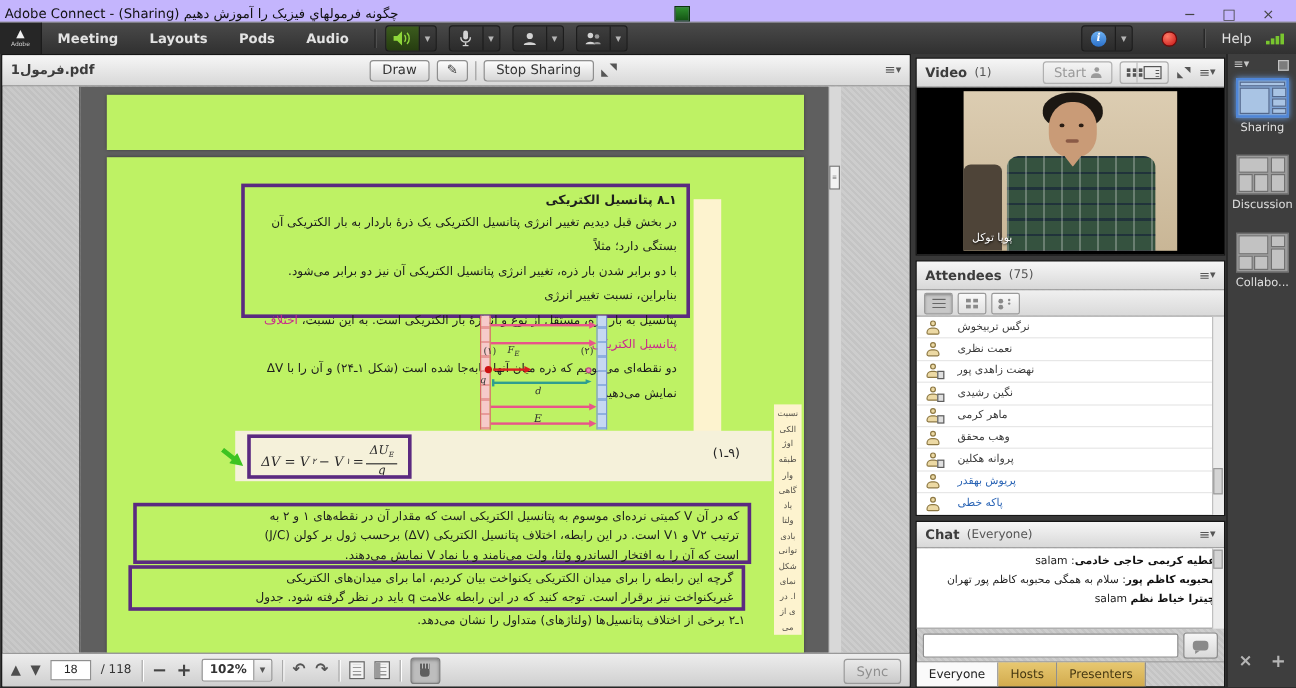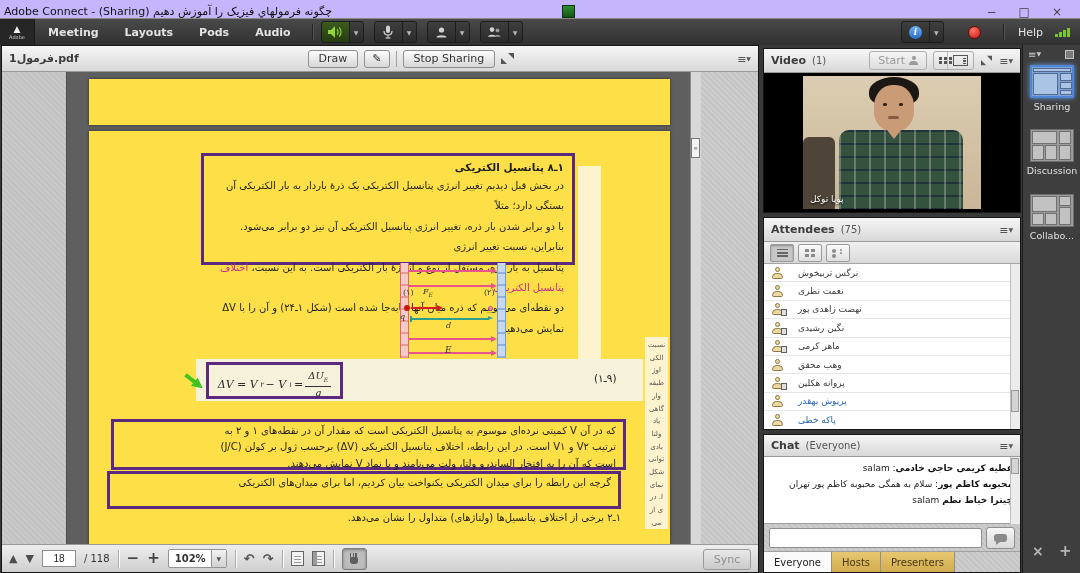--- a/index.html
+++ b/index.html
@@ -50,21 +50,21 @@
   .fs-ic{width:13px;height:11px;position:relative;}
   .fs-ic::before{content:"";position:absolute;top:0;right:0;border-style:solid;border-width:0 6px 6px 0;border-color:transparent #555 transparent transparent;}
   .fs-ic::after{content:"";position:absolute;bottom:0;left:0;border-style:solid;border-width:6px 0 0 6px;border-color:transparent transparent transparent #555;}
 
   
   .share-pod{left:1px;top:45px;width:758px;height:528px;}
   .share-pod .pod-head{height:26px;}
   .share-body{position:absolute;top:26px;bottom:28px;left:0;right:0;overflow:hidden;}
   .doc-leftstrip{position:absolute;left:0;top:0;bottom:0;width:64px;background:repeating-linear-gradient(45deg,#c9c9c9 0 2px,#c1c1c1 2px 4px);border-right:1px solid #4a4a4a;}
   .doc-view{position:absolute;left:65px;top:0;bottom:0;width:623px;background:#5f5f5f;}
-  .pg{position:absolute;background:#fde047;box-shadow:0 0 3px rgba(0,0,0,.5);}
+  .pg{position:absolute;background:#bef264;box-shadow:0 0 3px rgba(0,0,0,.5);}
   .vscroll{position:absolute;left:688px;top:0;bottom:0;width:10px;background:#d8d8d8;border-left:1px solid #8a8a8a;}
   .vthumb{position:absolute;left:0px;top:66px;width:9px;height:20px;background:#f2f2f2;border:1px solid #777;box-sizing:border-box;font-size:5px;color:#666;text-align:center;line-height:18px;}
   .doc-rightstrip{position:absolute;left:699px;right:0;top:0;bottom:0;background:repeating-linear-gradient(45deg,#cdcdcd 0 2px,#c4c4c4 2px 4px);}
   .share-foot{position:absolute;left:0;right:0;bottom:0;height:28px;background:linear-gradient(#ededed,#cfcfcf);
               border-top:1px solid #999;display:flex;align-items:center;padding:0 7px;gap:8px;box-sizing:border-box;}
   .tb-ic{color:#4e4e4e;font-size:11px;line-height:11px;}
   .tb-sep{width:1px;height:18px;background:#aaa;box-shadow:1px 0 0 #fff;}
   .pg-input{width:32px;height:15px;border:1px solid #8f8f8f;font-size:10px;text-align:center;color:#222;background:#fff;padding:0;}
   .pg-total{font-size:10px;color:#333;}
   .zoomsel{display:flex;align-items:center;height:17px;border:1px solid #949494;background:#fff;border-radius:2px;overflow:hidden;}
@@ -345,20 +345,21 @@
           <span class="eqno" style="left:505px;top:241px;">(۹ـ۱)</span>
 
           <div class="pbox" style="left:22px;top:288px;width:515px;height:51px;padding:1px 7px;">
             <div class="ptxt2">که در آن V کمیتی نرده‌ای موسوم به پتانسیل الکتریکی است که مقدار آن در نقطه‌های ۱ و ۲ به</div>
             <div class="ptxt2">ترتیب V۲ و V۱ است. در این رابطه، اختلاف پتانسیل الکتریکی (ΔV) برحسب ژول بر کولن (J/C)</div>
             <div class="ptxt2">است که آن را به افتخار الساندرو ولتا، ولت می‌نامند و با نماد V نمایش می‌دهند.</div>
           </div>
 
           <div class="pbox" style="left:18px;top:340px;width:514px;height:38px;padding:1px 7px;">
             <div class="ptxt2">گرچه این رابطه را برای میدان الکتریکی یکنواخت بیان کردیم، اما برای میدان‌های الکتریکی</div>
+            <div class="ptxt2">غیریکنواخت نیز برقرار است. توجه کنید که در این رابطه علامت q باید در نظر گرفته شود. جدول</div>
           </div>
 
           <div class="tail" style="left:24px;top:381px;width:508px;">۱ـ۲ برخی از اختلاف پتانسیل‌ها (ولتاژهای) متداول را نشان می‌دهد.</div>
 
           <div class="mstrip" style="left:556px;top:206px;width:23px;height:192px;">
             <span>نسبت</span>
               <span>الکی</span>
             <span>اوژ</span>
               <span>طبقه</span>
             <span>وار</span>

